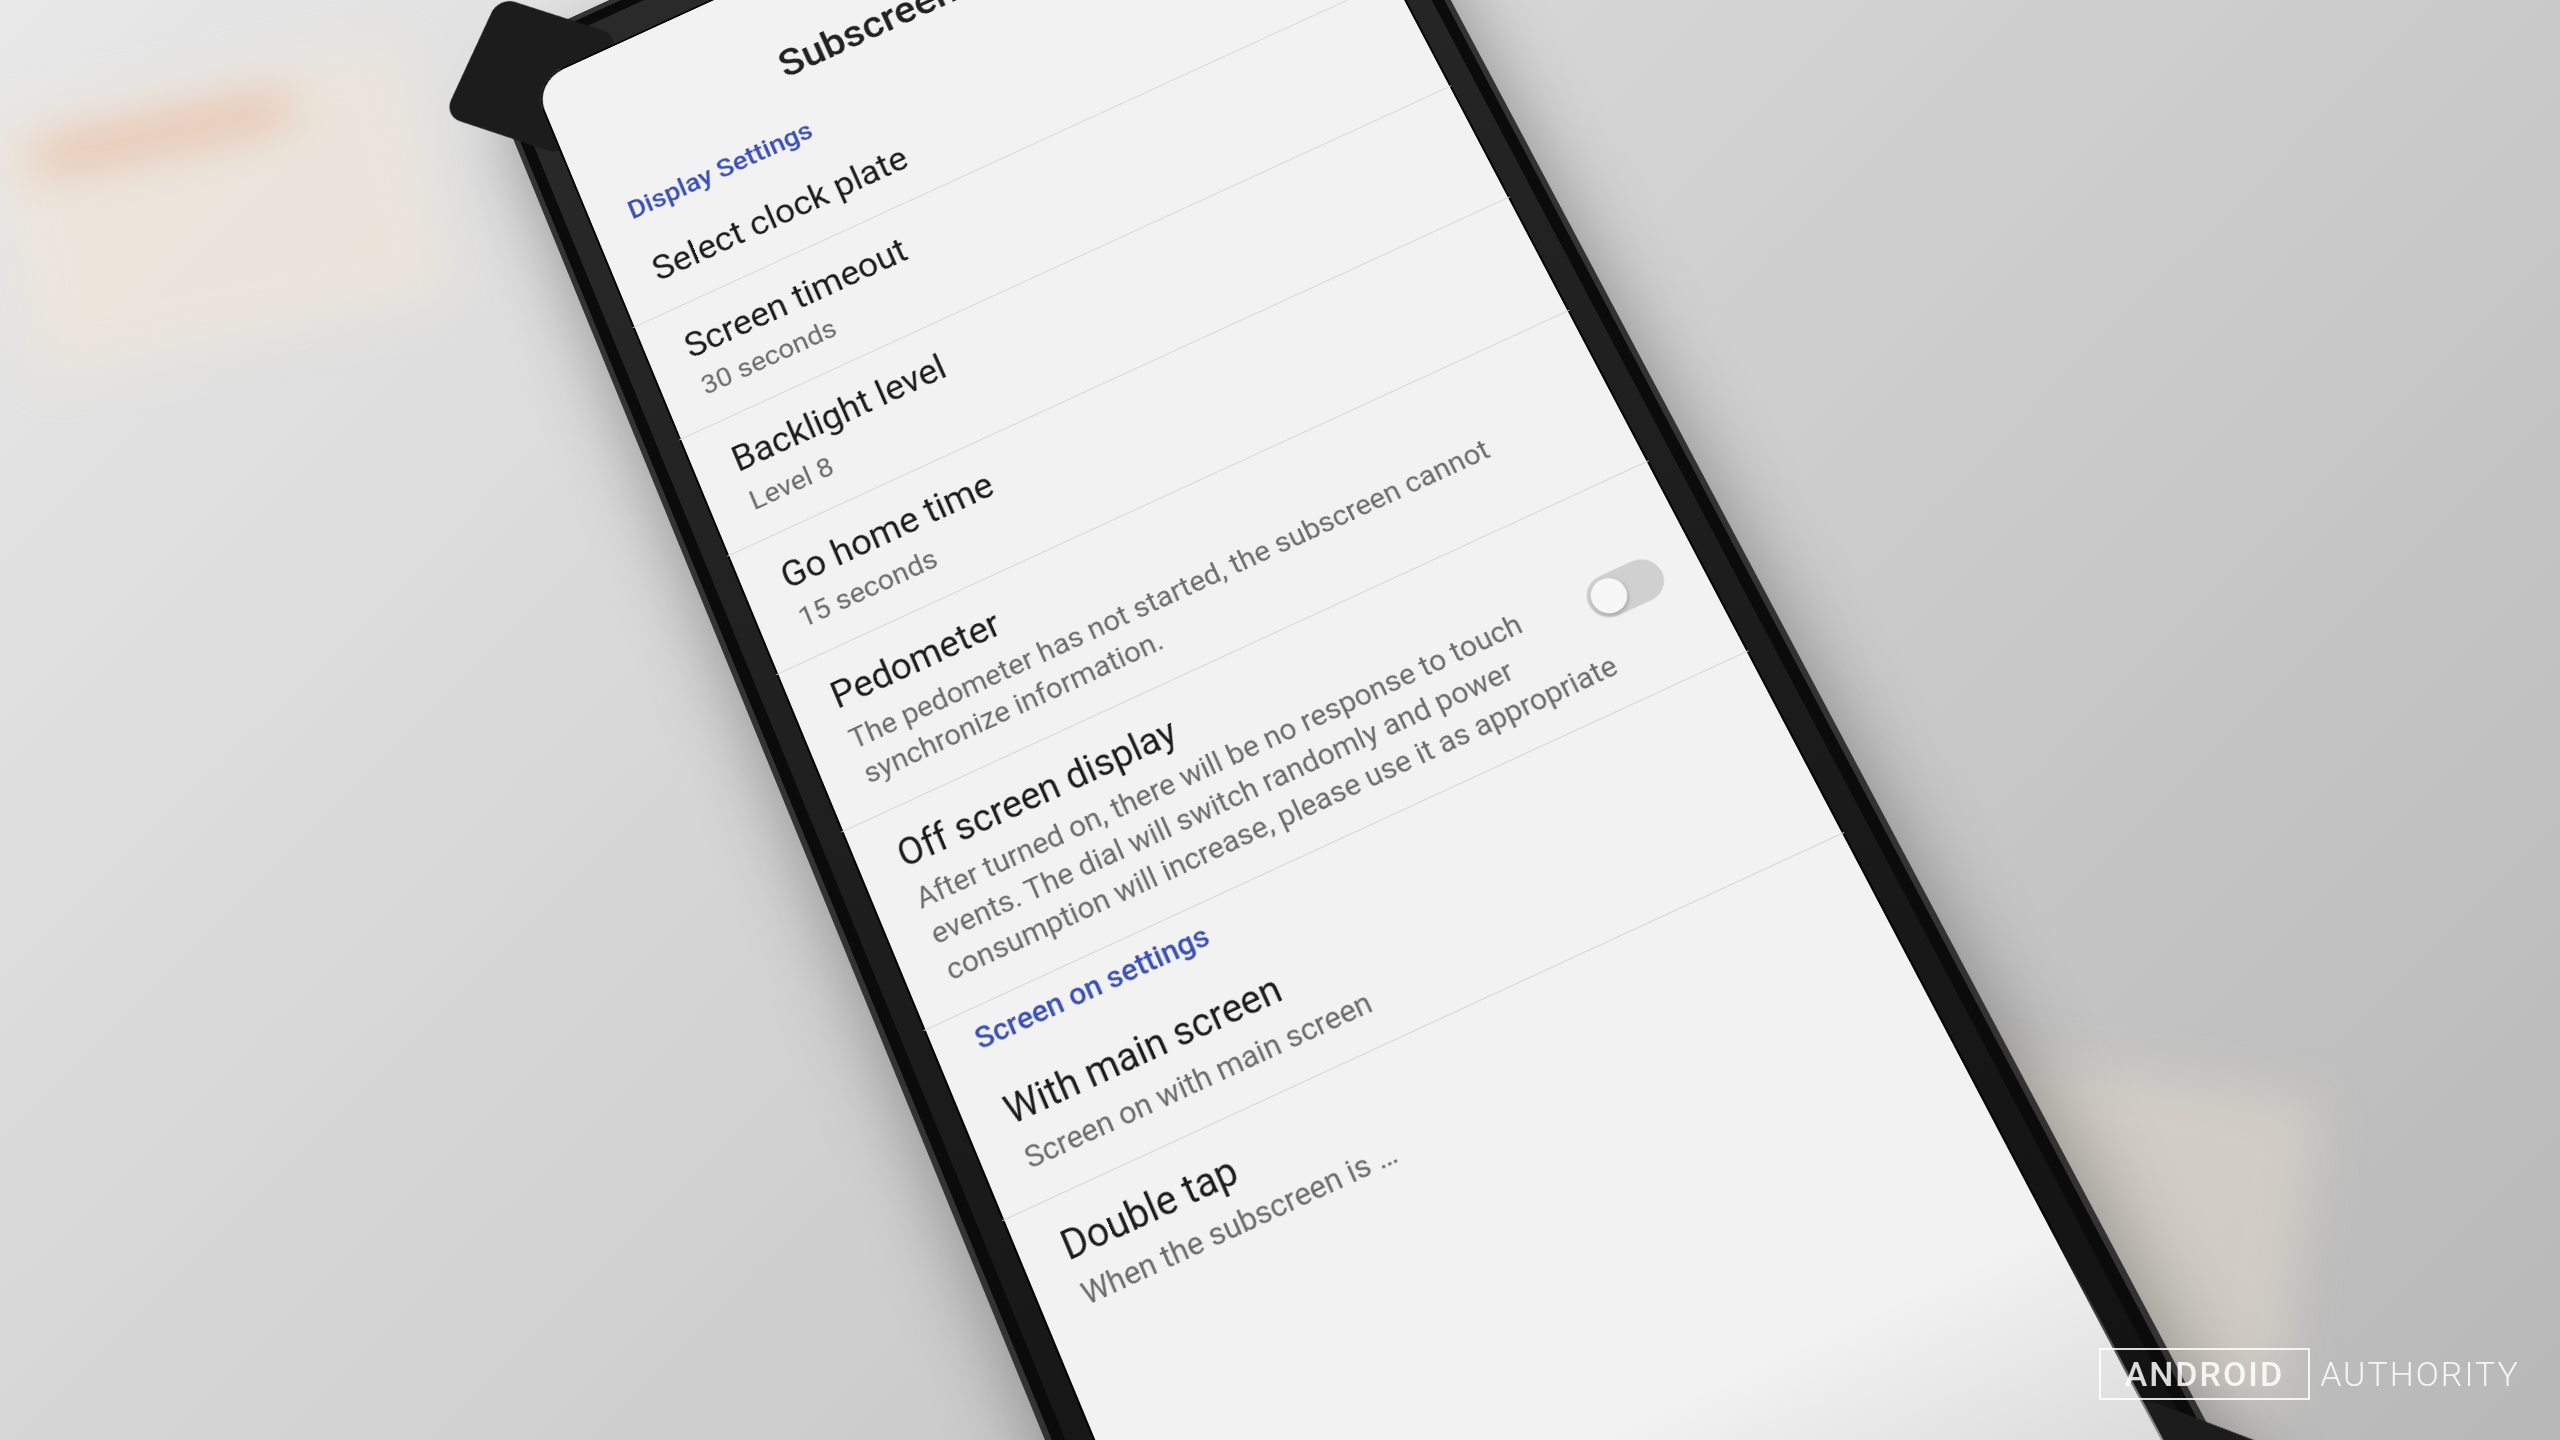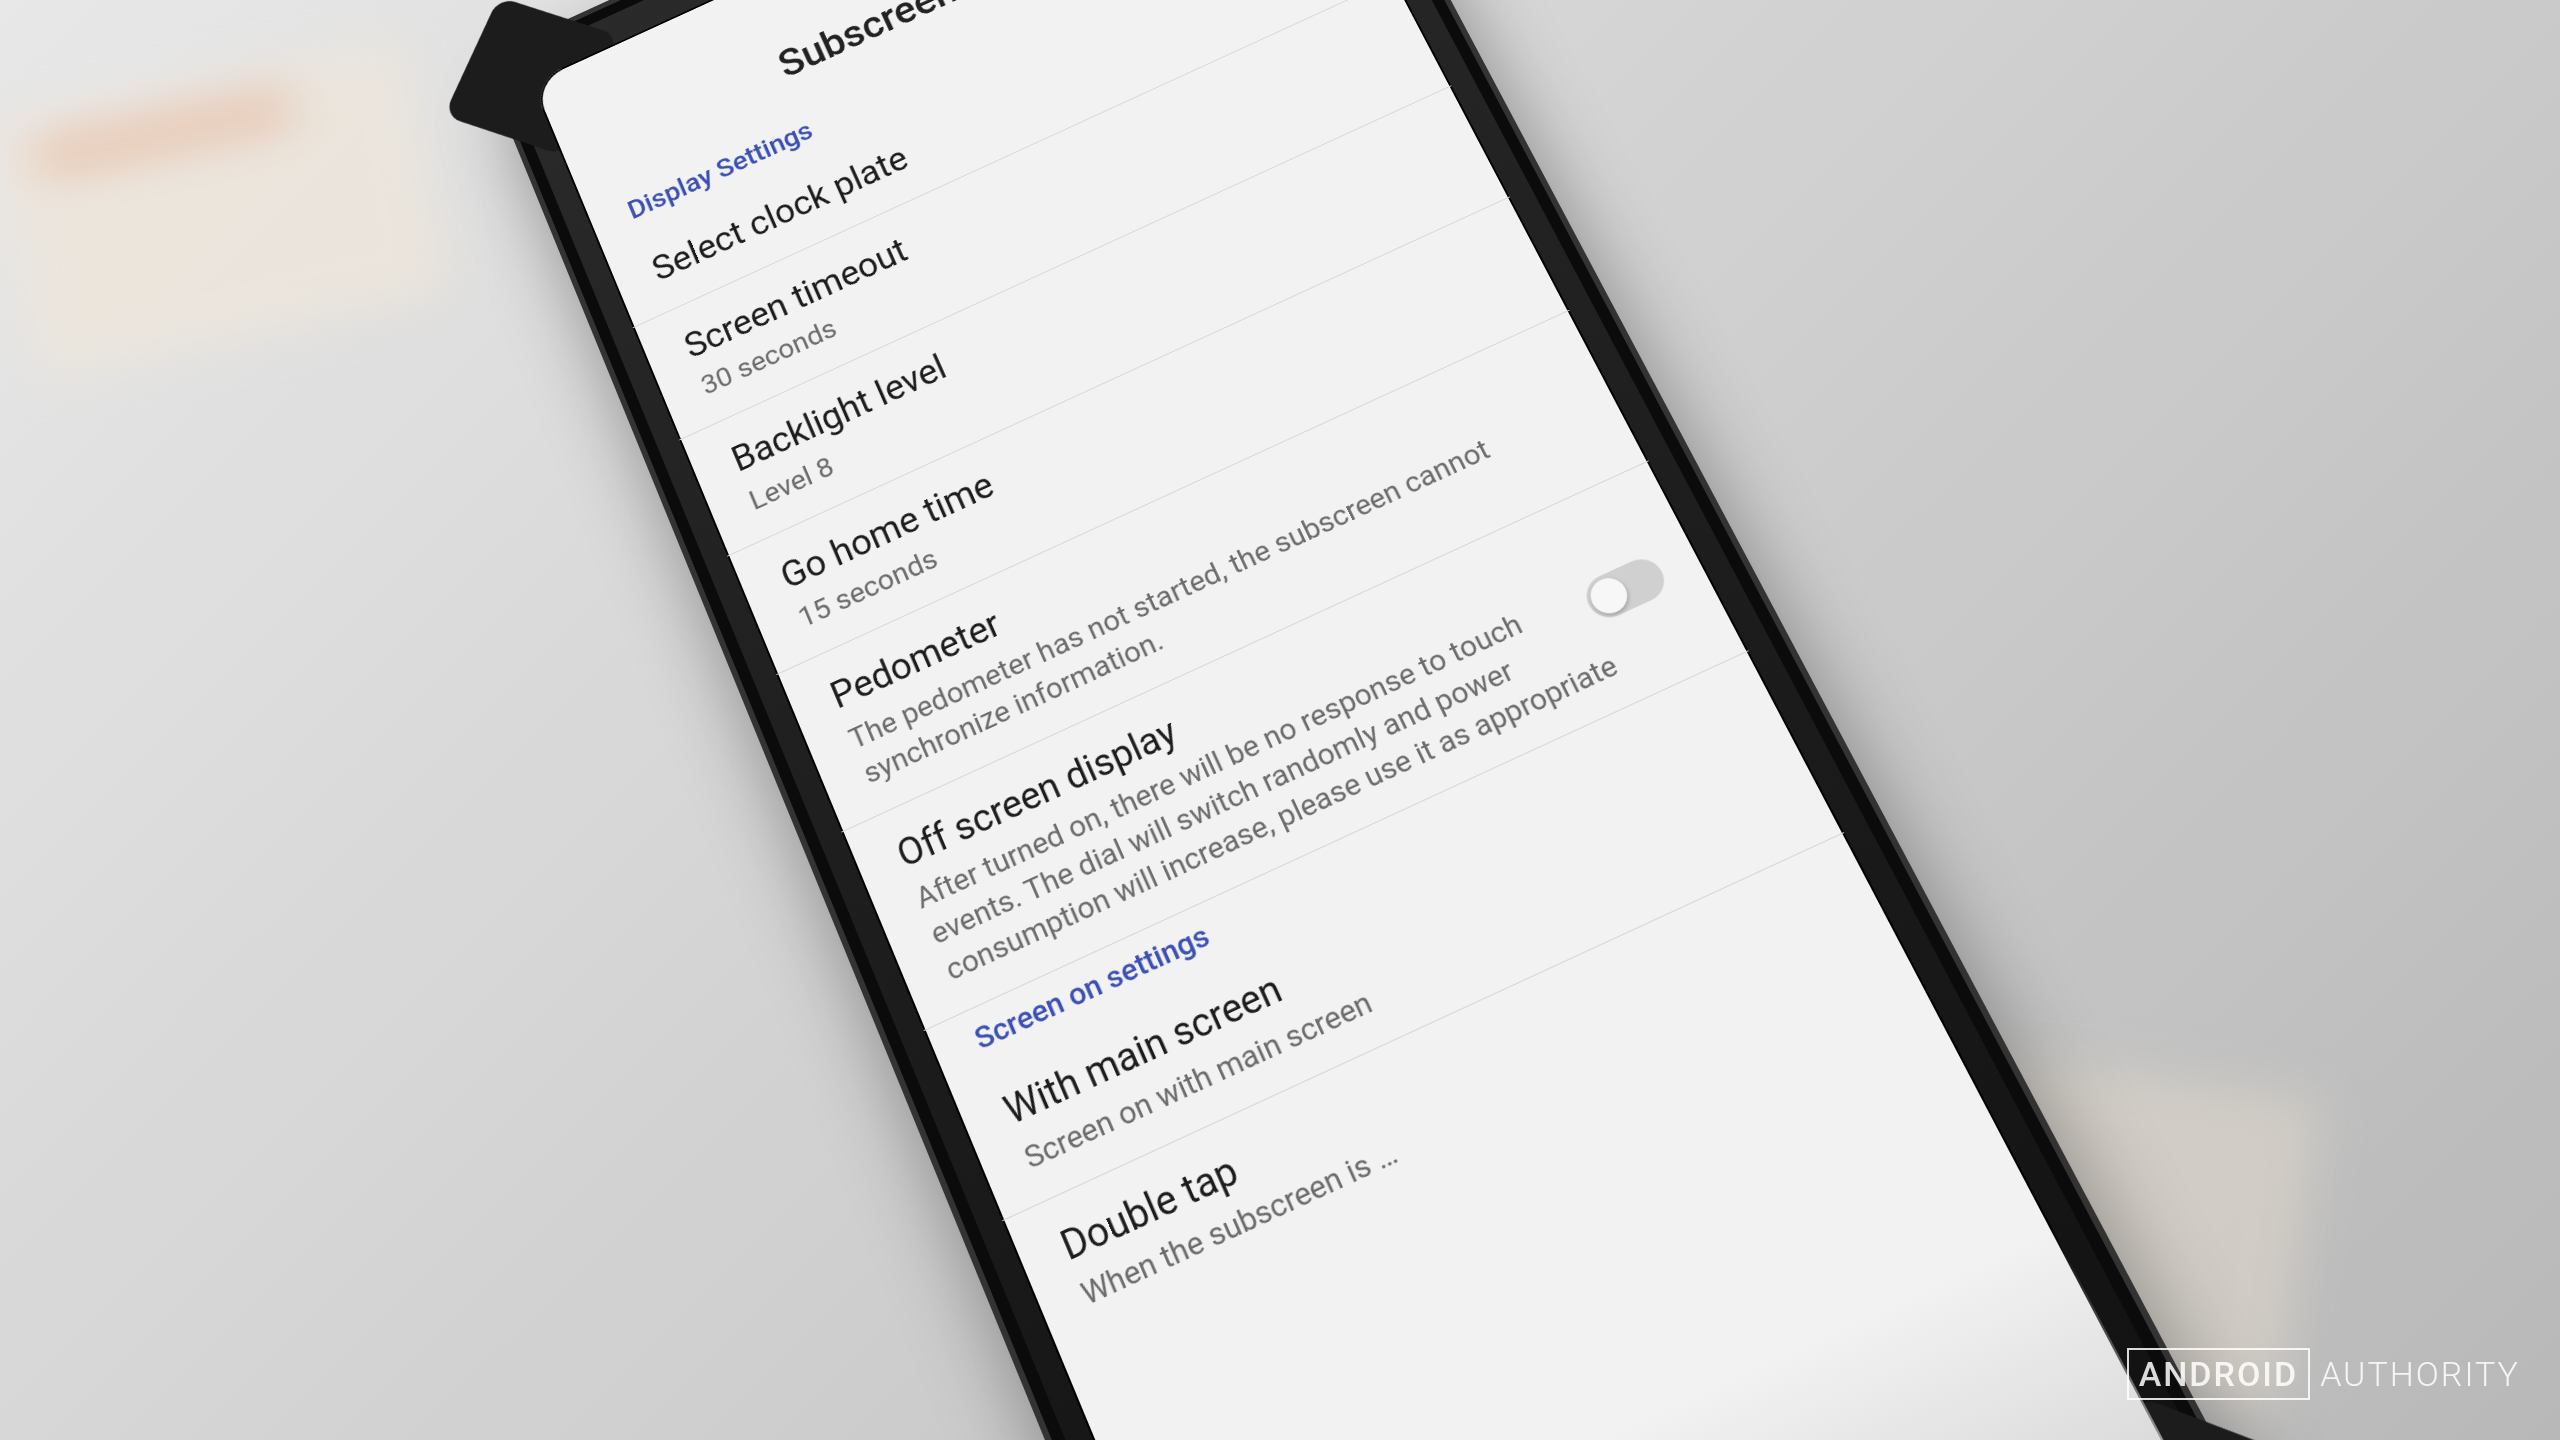--- a/index.html
+++ b/index.html
@@ -20,21 +20,21 @@
     gap: 10px;
     font-size: 34px;
     letter-spacing: 2px;
     color: #fff;
     opacity: 0.85;
     z-index: 20;
     font-weight: 300;
   }
   .watermark .boxed {
     border: 2px solid #fff;
-    padding: 4px 10px;
+    padding: 4px 24px;
     font-weight: 500;
   }
 
   
   .stage {
     position: absolute;
     inset: 0;
     perspective: 2600px;
     perspective-origin: 45% 40%;
   }

